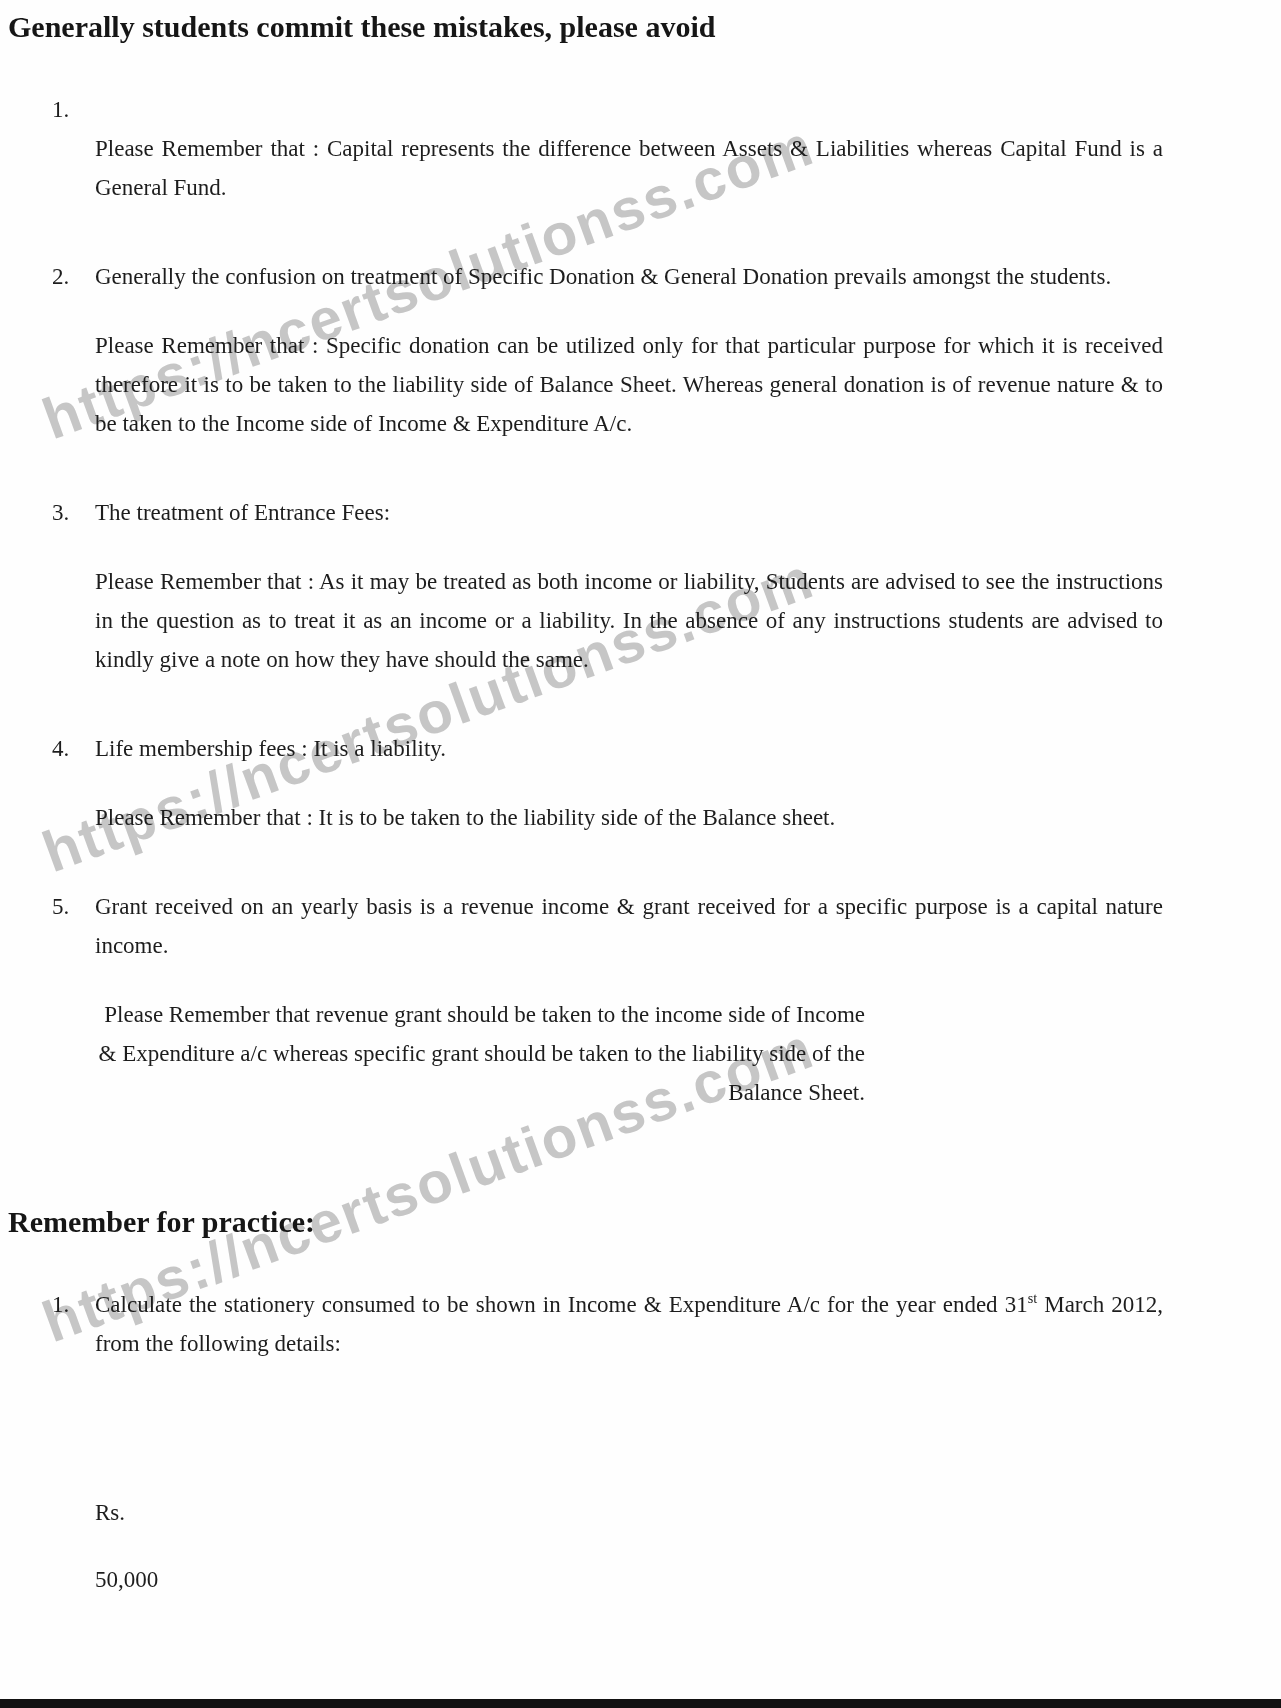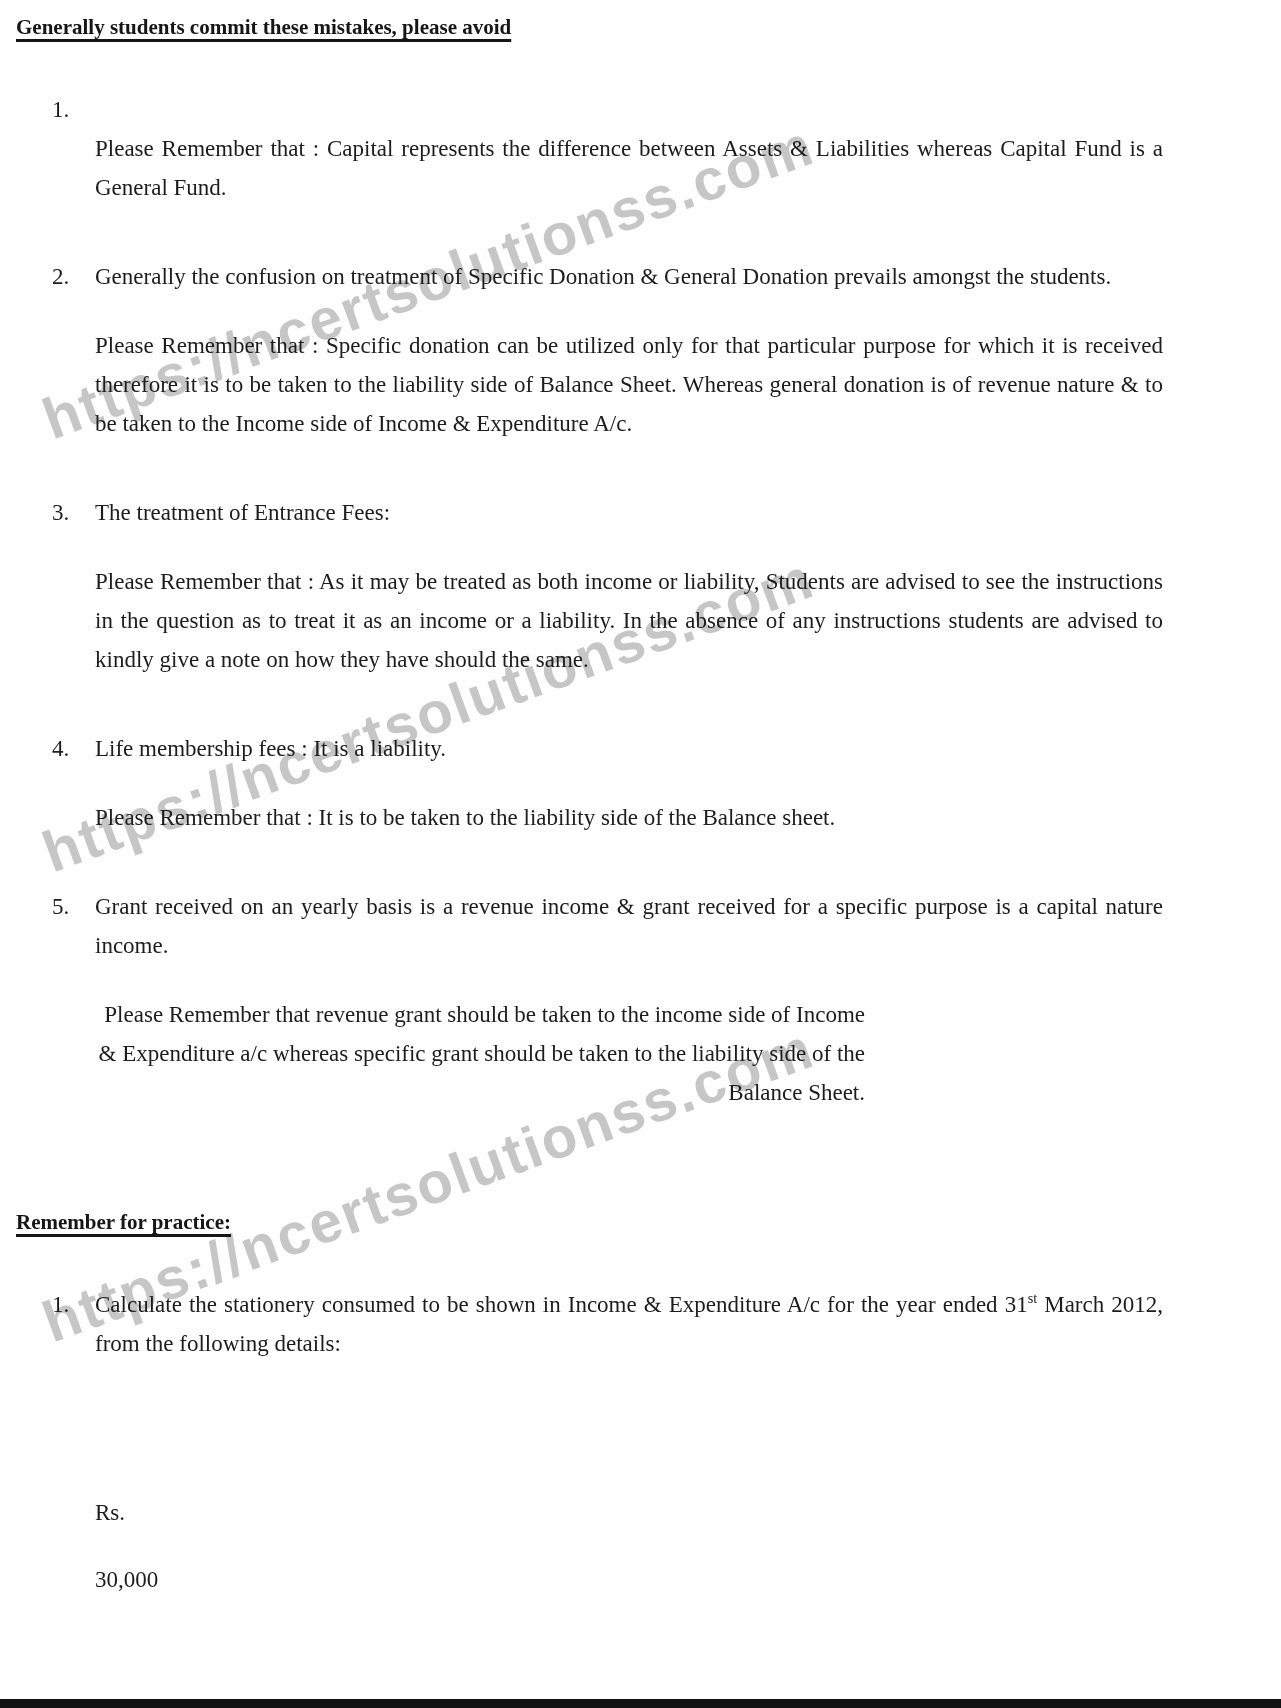--- a/index.html
+++ b/index.html
@@ -19,25 +19,24 @@
     color: #1d1d1d;
   }
 
   .content {
     position: relative;
     z-index: 1;
     padding: 10px 118px 0 8px;
   }
 
   .heading {
-    font-size: 21px;
+    font-size: 30px;
     font-weight: bold;
     line-height: 34px;
-    margin: 0 0 46px 8px;
-    text-decoration: underline;
+    margin: 0 0 46px 0;
     text-decoration-thickness: 2.5px;
     text-underline-offset: 5px;
     color: #161616;
   }
   .heading-2 { margin-top: 93px; }
 
   .item { margin-left: 44px; }
   .point-row { display: flex; }
   .num { width: 43px; flex: 0 0 43px; }
   .point {
@@ -149,20 +148,20 @@
     <div class="item">
       <div class="point-row">
         <span class="num">1.</span>
         <p class="point last"><span>Calculate the stationery consumed to be shown in Income &amp; Expenditure A/c for the year ended 31</span><sup>st</sup><span> March 2012, from the following details:</span></p>
       </div>
     </div>
 
     <div class="ledger-row">
       <span class="ledger-amount">
         <span>Rs.</span>
-        <span>30,000</span>
+        <span>50,000</span>
       </span>
     </div>
 
   </div>
 
   <div class="bottom-bar"></div>
 </div>
 
 </body></html>

